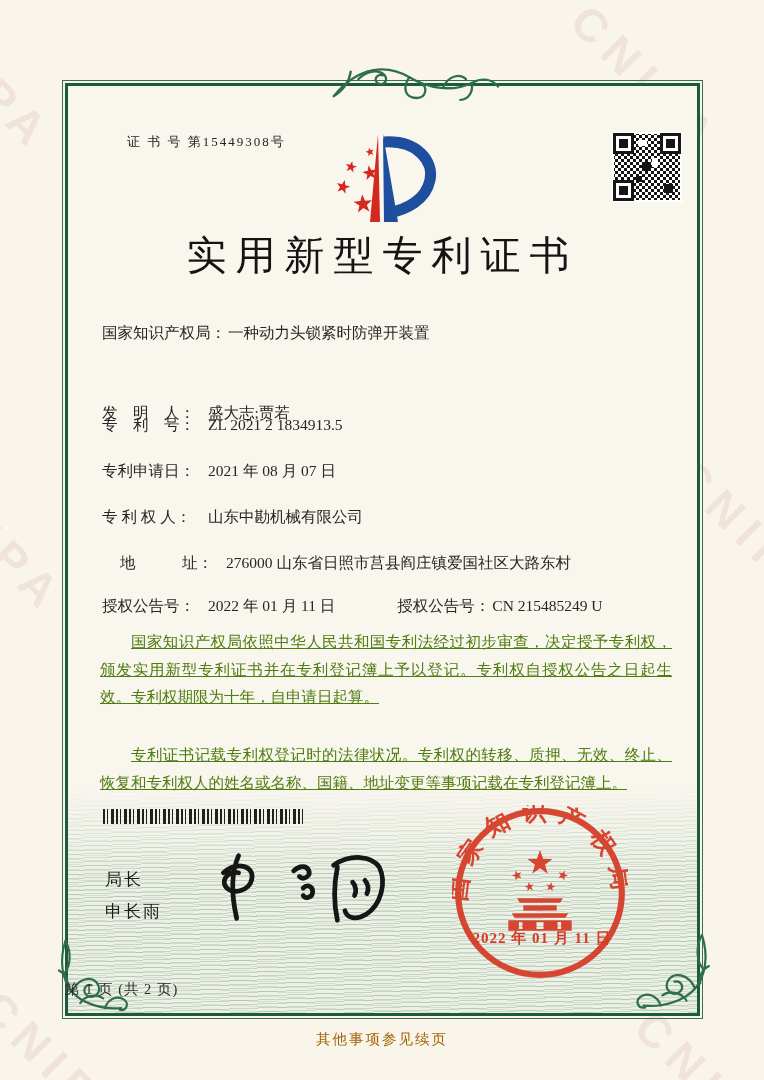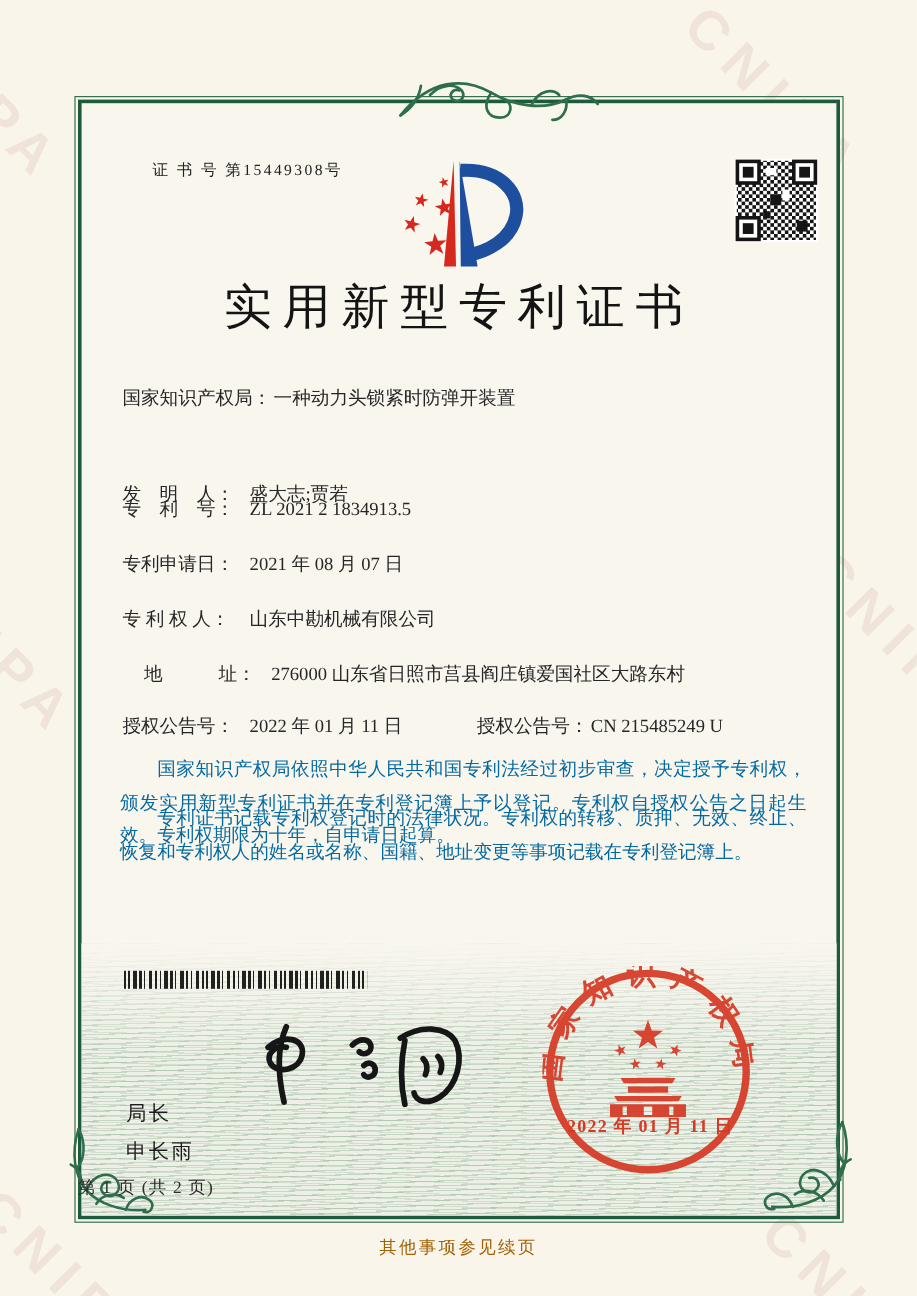--- a/index.html
+++ b/index.html
@@ -43,31 +43,31 @@
     font-size:40px;font-weight:normal;letter-spacing:9px;color:#141414;
   }
   
   .row{position:absolute;left:102px;font-size:15.5px;line-height:22px;color:#262626;white-space:nowrap;}
   .row .lbl{display:inline-block;min-width:104px;}
   .row .val{margin-left:2px;text-align:center;}
   .pair2{margin-left:62px;}
   
   .para{
     position:absolute;left:100px;width:572px;
-    font-size:15.5px;line-height:27.5px;text-align:justify;text-indent:2em;color:#0369a1;
+    font-size:15.5px;line-height:27.5px;text-align:justify;text-indent:2em;color:#4d7c0f;text-decoration:underline;
   }
   
   .barcode{
     left:103px;top:809px;width:203px;height:15px;
     background:repeating-linear-gradient(90deg,
       #20201e 0,#20201e 2px,rgba(0,0,0,0) 2px,rgba(0,0,0,0) 4px,
       #20201e 4px,#20201e 5px,rgba(0,0,0,0) 5px,rgba(0,0,0,0) 8px,
       #20201e 8px,#20201e 11px,rgba(0,0,0,0) 11px,rgba(0,0,0,0) 13px);
   }
-  .officer{left:105px;font-size:17px;letter-spacing:2px;color:#1c1c1c;margin-top:48px;}
+  .officer{left:105px;font-size:17px;letter-spacing:2px;color:#1c1c1c;}
   .seal-date{
     left:462px;top:929px;width:160px;text-align:center;
     font-size:15px;font-weight:bold;color:#d63a25;letter-spacing:1px;white-space:nowrap;
   }
   .page-num{left:65px;right:64px;top:980px;text-align:left;font-size:14.5px;letter-spacing:1px;color:#2a2a2a;}
   .footer-note{left:0;right:0;top:1030px;text-align:center;font-size:14.5px;letter-spacing:2px;color:#a16207;}
   svg{display:block;}
 </style>
 </head>
 <body>
@@ -185,21 +185,21 @@
   <span class="lbl">专 利 权 人：</span><span class="val">山东中勘机械有限公司</span>
 </div>
 <div class="row" style="top:552px;margin-left:18px;">
   <span class="lbl">地　　　址：</span><span class="val">276000 山东省日照市莒县阎庄镇爱国社区大路东村</span>
 </div>
 <div class="row" style="top:595px;">
   <span class="lbl">授权公告号：</span><span class="val">2022 年 01 月 11 日</span><span class="pair2"><span>授权公告号：</span><span class="val">CN 215485249 U</span></span>
 </div>
 
 <div class="para" style="top:628px;">国家知识产权局依照中华人民共和国专利法经过初步审查，决定授予专利权，颁发实用新型专利证书并在专利登记簿上予以登记。专利权自授权公告之日起生效。专利权期限为十年，自申请日起算。</div>
-<div class="para" style="top:669px;">专利证书记载专利权登记时的法律状况。专利权的转移、质押、无效、终止、恢复和专利权人的姓名或名称、国籍、地址变更等事项记载在专利登记簿上。</div>
+<div class="para" style="top:741px;">专利证书记载专利权登记时的法律状况。专利权的转移、质押、无效、终止、恢复和专利权人的姓名或名称、国籍、地址变更等事项记载在专利登记簿上。</div>
 
 <div class="abs barcode"></div>
 
 <div class="abs officer" style="top:868px;">局长</div>
 <div class="abs officer" style="top:900px;">申长雨</div>
 
 <svg class="abs" style="left:212px;top:843px;" width="190" height="88" viewBox="0 0 200 90">
   <g stroke="#161616" fill="none" stroke-width="5" stroke-linecap="round" stroke-linejoin="round">
     <path d="M28,12 C20,30 20,52 26,78"></path>
     <path d="M12,30 C26,18 44,22 42,36 C40,50 20,54 14,44 C10,36 18,28 28,30"></path>

